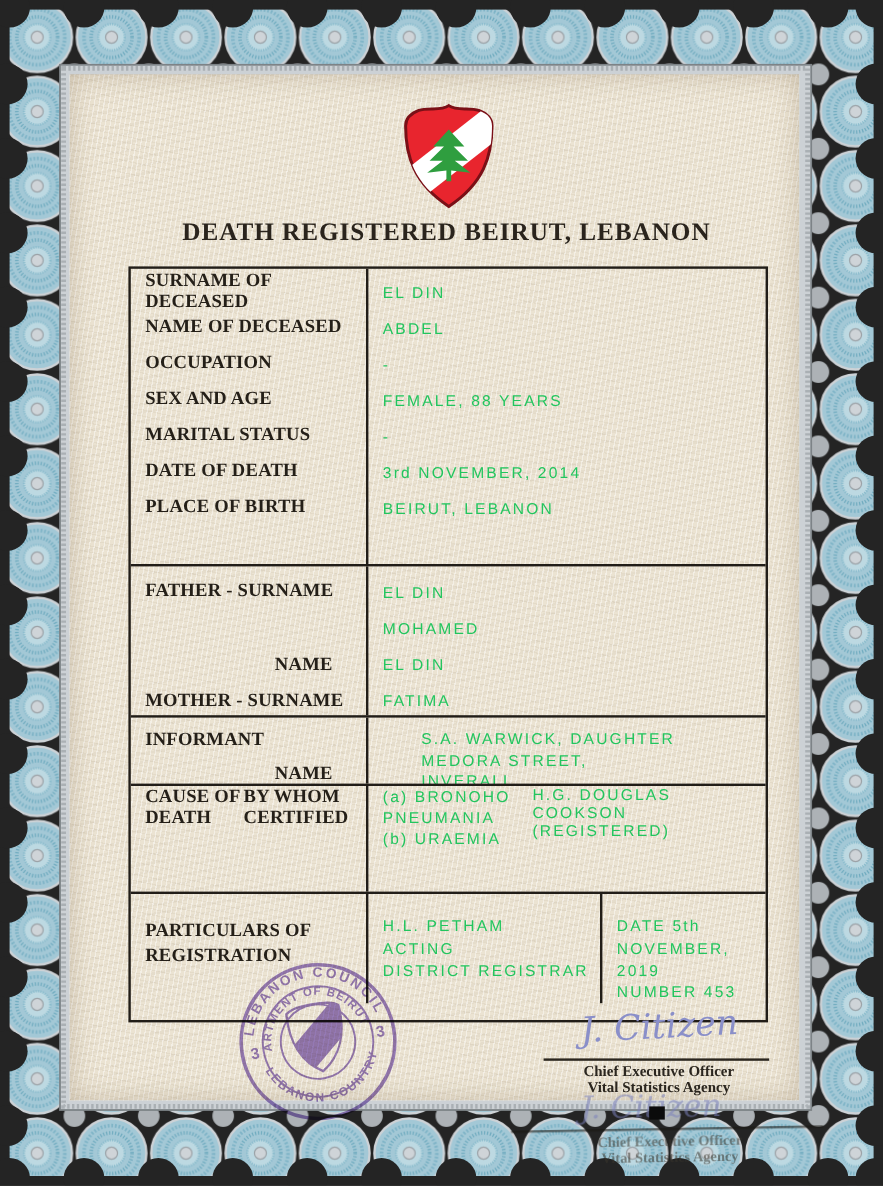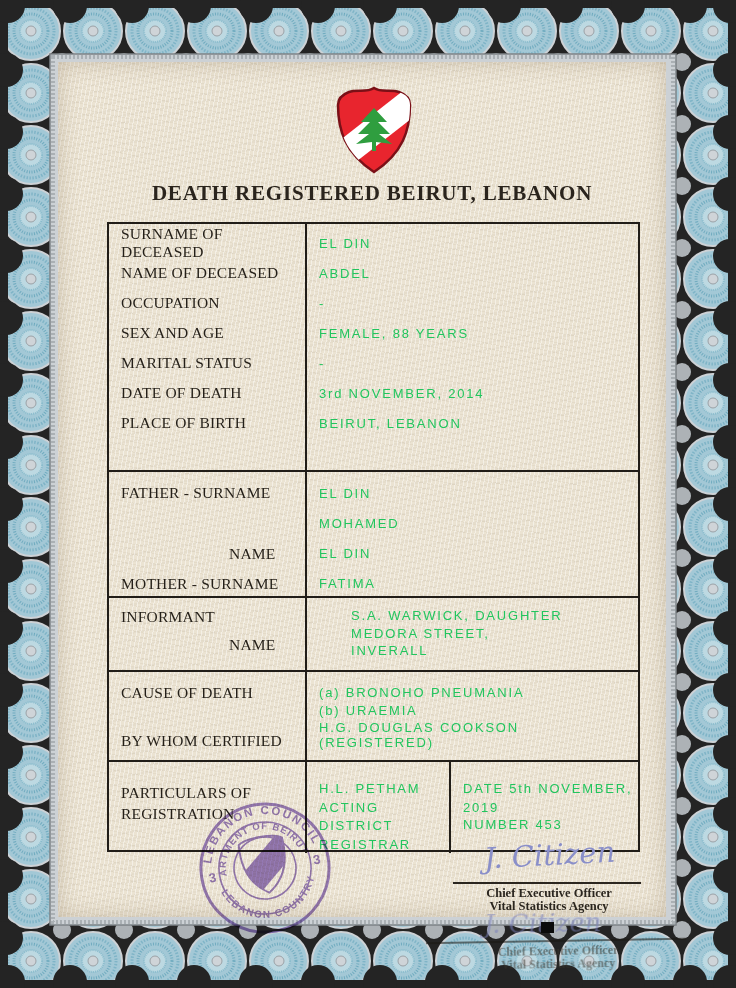--- a/index.html
+++ b/index.html
@@ -23,33 +23,33 @@
   .cert-table{position:absolute;left:107px;top:222px;width:533px;height:630px;
               border:2px solid #211d18;display:flex;flex-direction:column;}
   .grp{display:flex;flex:0 0 auto;}
   .grp + .grp{border-top:2px solid #211d18;justify-content:center;}
   .col{min-height:100%;}
   .labels{width:198px;border-right:2px solid #211d18;padding:4px 0 0 12px;}
   .values{flex:1;padding:4px 0 0 12px;}
   .g1{height:246px;}
   .g2{height:126px;}
   .g2 .labels,.g2 .values{padding-top:6px;}
-  .g3{height:74px;}
+  .g3{height:57px;}
   .g3 .labels{padding-top:10px;}
   .g3 .values{padding-top:9px;margin-left:32px;}
   .g4{height:90px;}
-  .g4 .labels,.g4 .values{display:flex;flex-direction:column;justify-content:space-between;
-       padding-top:12px;padding-bottom:10px;}
+  .g4 .labels,.g4 .values{display:flex;justify-content:space-between;
+       padding-top:0;padding-bottom:10px;}
   .g5{height:93px;}
   .g5 .labels{padding-top:20px;}
-  .g5 .mid{width:144px;border-right:2px solid #211d18;padding:18px 0 0 12px;}
+  .g5 .mid{width:195px;border-right:2px solid #211d18;padding:18px 0 0 12px;}
   .g5 .right{flex:1;padding:18px 0 0 12px;}
 
   .r{height:30px;display:flex;align-items:center;}
-  .lbl{font-weight:normal;font-size:15.5px;color:#241f18;letter-spacing:0.2px;}
+  .lbl{font-weight:bold;font-size:15.5px;color:#241f18;letter-spacing:0.2px;}
   .lbl.indent{padding-left:108px;margin-top:31px;}
   .mono{font-family:Liberation Sans, sans-serif;
         font-size:13px;letter-spacing:1.8px;color:#22c55e;white-space:pre-line;}
   .mono.lines{line-height:17.5px;height:auto;display:block;}
   .wrapcap{line-height:21px;width:155px;}
 
   
   .stamp{position:absolute;left:196px;top:799px;opacity:0.88;mix-blend-mode:multiply;}
 
   

